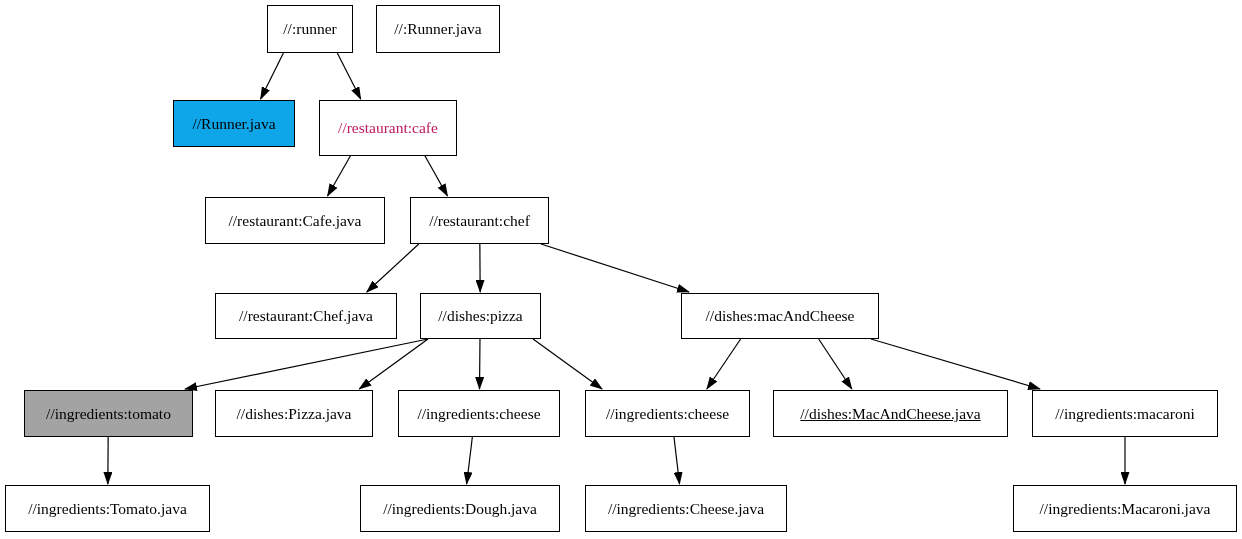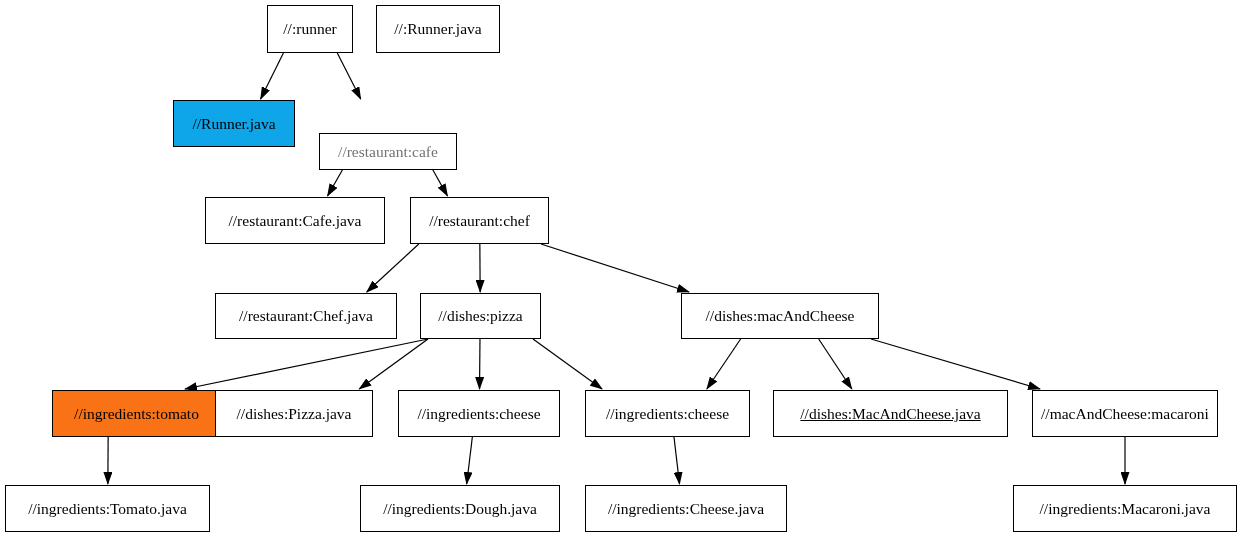--- a/index.html
+++ b/index.html
@@ -65,55 +65,55 @@
   <div id="node-layer">
       <div class="node" style="left: 267px; top: 5px; width: 86px; height: 48px; border-color: rgb(0, 0, 0); background: rgb(255, 255, 255); color: rgb(0, 0, 0);">
         <span>//:runner</span>
       </div>
       <div class="node" style="left: 376px; top: 5px; width: 124px; height: 48px; border-color: rgb(0, 0, 0); background: rgb(255, 255, 255); color: rgb(0, 0, 0);">
         <span>//:Runner.java</span>
       </div>
       <div class="node" style="left: 173px; top: 100px; width: 122px; height: 47px; border-color: rgb(0, 0, 0); background: #0ea5e9; color: rgb(0, 0, 0);">
         <span>//Runner.java</span>
       </div>
-      <div class="node" style="left: 319px; top: 100px; width: 138px; height: 37px; border-color: rgb(0, 0, 0); background: rgb(255, 255, 255); color: #737373; margin-top: 33px;">
+      <div class="node" style="left: 319px; top: 100px; width: 138px; height: 56px; border-color: rgb(0, 0, 0); background: rgb(255, 255, 255); color: #be185d;">
         <span>//restaurant:cafe</span>
       </div>
       <div class="node" style="left: 205px; top: 197px; width: 180px; height: 47px; border-color: rgb(0, 0, 0); background: rgb(255, 255, 255); color: rgb(0, 0, 0);">
         <span>//restaurant:Cafe.java</span>
       </div>
       <div class="node" style="left: 410px; top: 197px; width: 139px; height: 47px; border-color: rgb(0, 0, 0); background: rgb(255, 255, 255); color: rgb(0, 0, 0);">
         <span>//restaurant:chef</span>
       </div>
       <div class="node" style="left: 215px; top: 293px; width: 182px; height: 46px; border-color: rgb(0, 0, 0); background: rgb(255, 255, 255); color: rgb(0, 0, 0);">
         <span>//restaurant:Chef.java</span>
       </div>
       <div class="node" style="left: 420px; top: 293px; width: 121px; height: 46px; border-color: rgb(0, 0, 0); background: rgb(255, 255, 255); color: rgb(0, 0, 0);">
         <span>//dishes:pizza</span>
       </div>
       <div class="node" style="left: 681px; top: 293px; width: 198px; height: 46px; border-color: rgb(0, 0, 0); background: rgb(255, 255, 255); color: rgb(0, 0, 0);">
         <span>//dishes:macAndCheese</span>
       </div>
-      <div class="node" style="left: 24px; top: 390px; width: 169px; height: 47px; border-color: rgb(0, 0, 0); background: #f97316; color: rgb(0, 0, 0); margin-left: 28px;">
+      <div class="node" style="left: 24px; top: 390px; width: 169px; height: 47px; border-color: rgb(0, 0, 0); background: #a3a3a3; color: rgb(0, 0, 0);">
         <span>//ingredients:tomato</span>
       </div>
       <div class="node" style="left: 215px; top: 390px; width: 158px; height: 47px; border-color: rgb(0, 0, 0); background: rgb(255, 255, 255); color: rgb(0, 0, 0);">
         <span>//dishes:Pizza.java</span>
       </div>
       <div class="node" style="left: 398px; top: 390px; width: 162px; height: 47px; border-color: rgb(0, 0, 0); background: rgb(255, 255, 255); color: rgb(0, 0, 0);">
         <span>//ingredients:cheese</span>
       </div>
       <div class="node" style="left: 585px; top: 390px; width: 165px; height: 47px; border-color: rgb(0, 0, 0); background: rgb(255, 255, 255); color: rgb(0, 0, 0);">
         <span>//ingredients:cheese</span>
       </div>
       <div class="node" style="left: 773px; top: 390px; width: 235px; height: 47px; border-color: rgb(0, 0, 0); background: rgb(255, 255, 255); color: rgb(0, 0, 0); text-decoration: underline;">
         <span>//dishes:MacAndCheese.java</span>
       </div>
       <div class="node" style="left: 1032px; top: 390px; width: 186px; height: 47px; border-color: rgb(0, 0, 0); background: rgb(255, 255, 255); color: rgb(0, 0, 0);">
-        <span>//macAndCheese:macaroni</span>
+        <span>//ingredients:macaroni</span>
       </div>
       <div class="node" style="left: 5px; top: 485px; width: 205px; height: 47px; border-color: rgb(0, 0, 0); background: rgb(255, 255, 255); color: rgb(0, 0, 0);">
         <span>//ingredients:Tomato.java</span>
       </div>
       <div class="node" style="left: 360px; top: 485px; width: 200px; height: 47px; border-color: rgb(0, 0, 0); background: rgb(255, 255, 255); color: rgb(0, 0, 0);">
         <span>//ingredients:Dough.java</span>
       </div>
       <div class="node" style="left: 585px; top: 485px; width: 202px; height: 47px; border-color: rgb(0, 0, 0); background: rgb(255, 255, 255); color: rgb(0, 0, 0);">
         <span>//ingredients:Cheese.java</span>
       </div>

